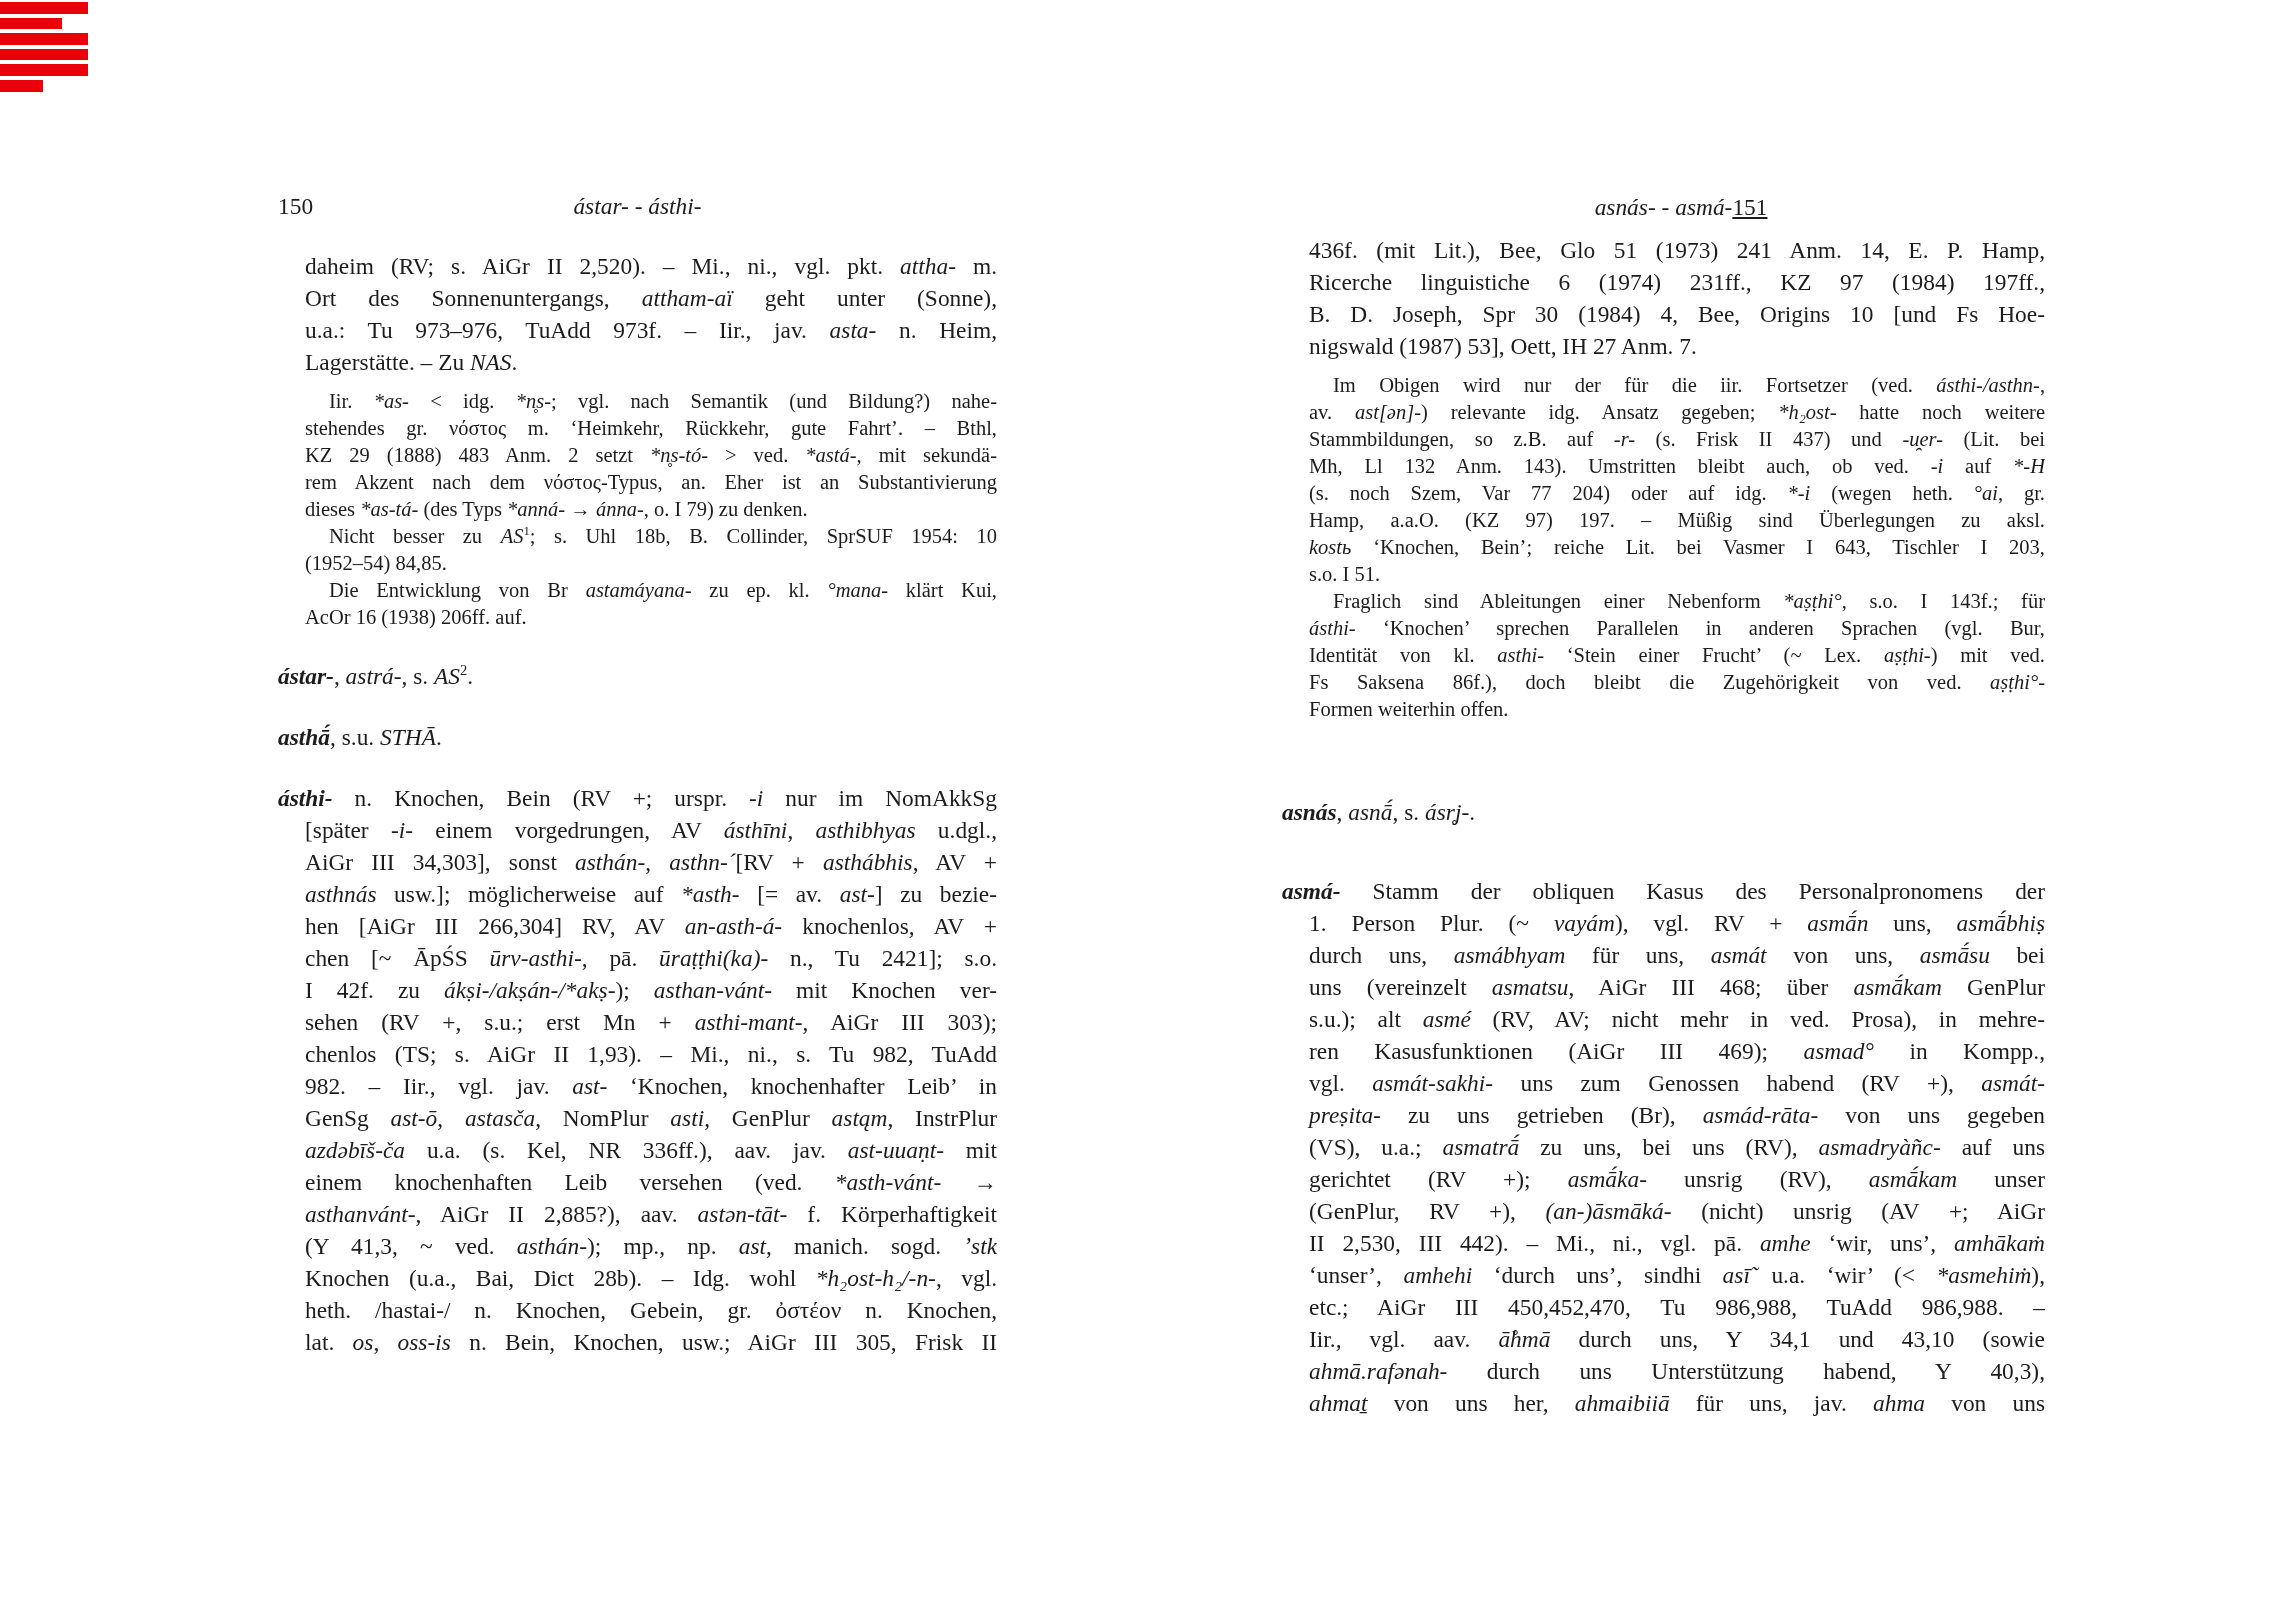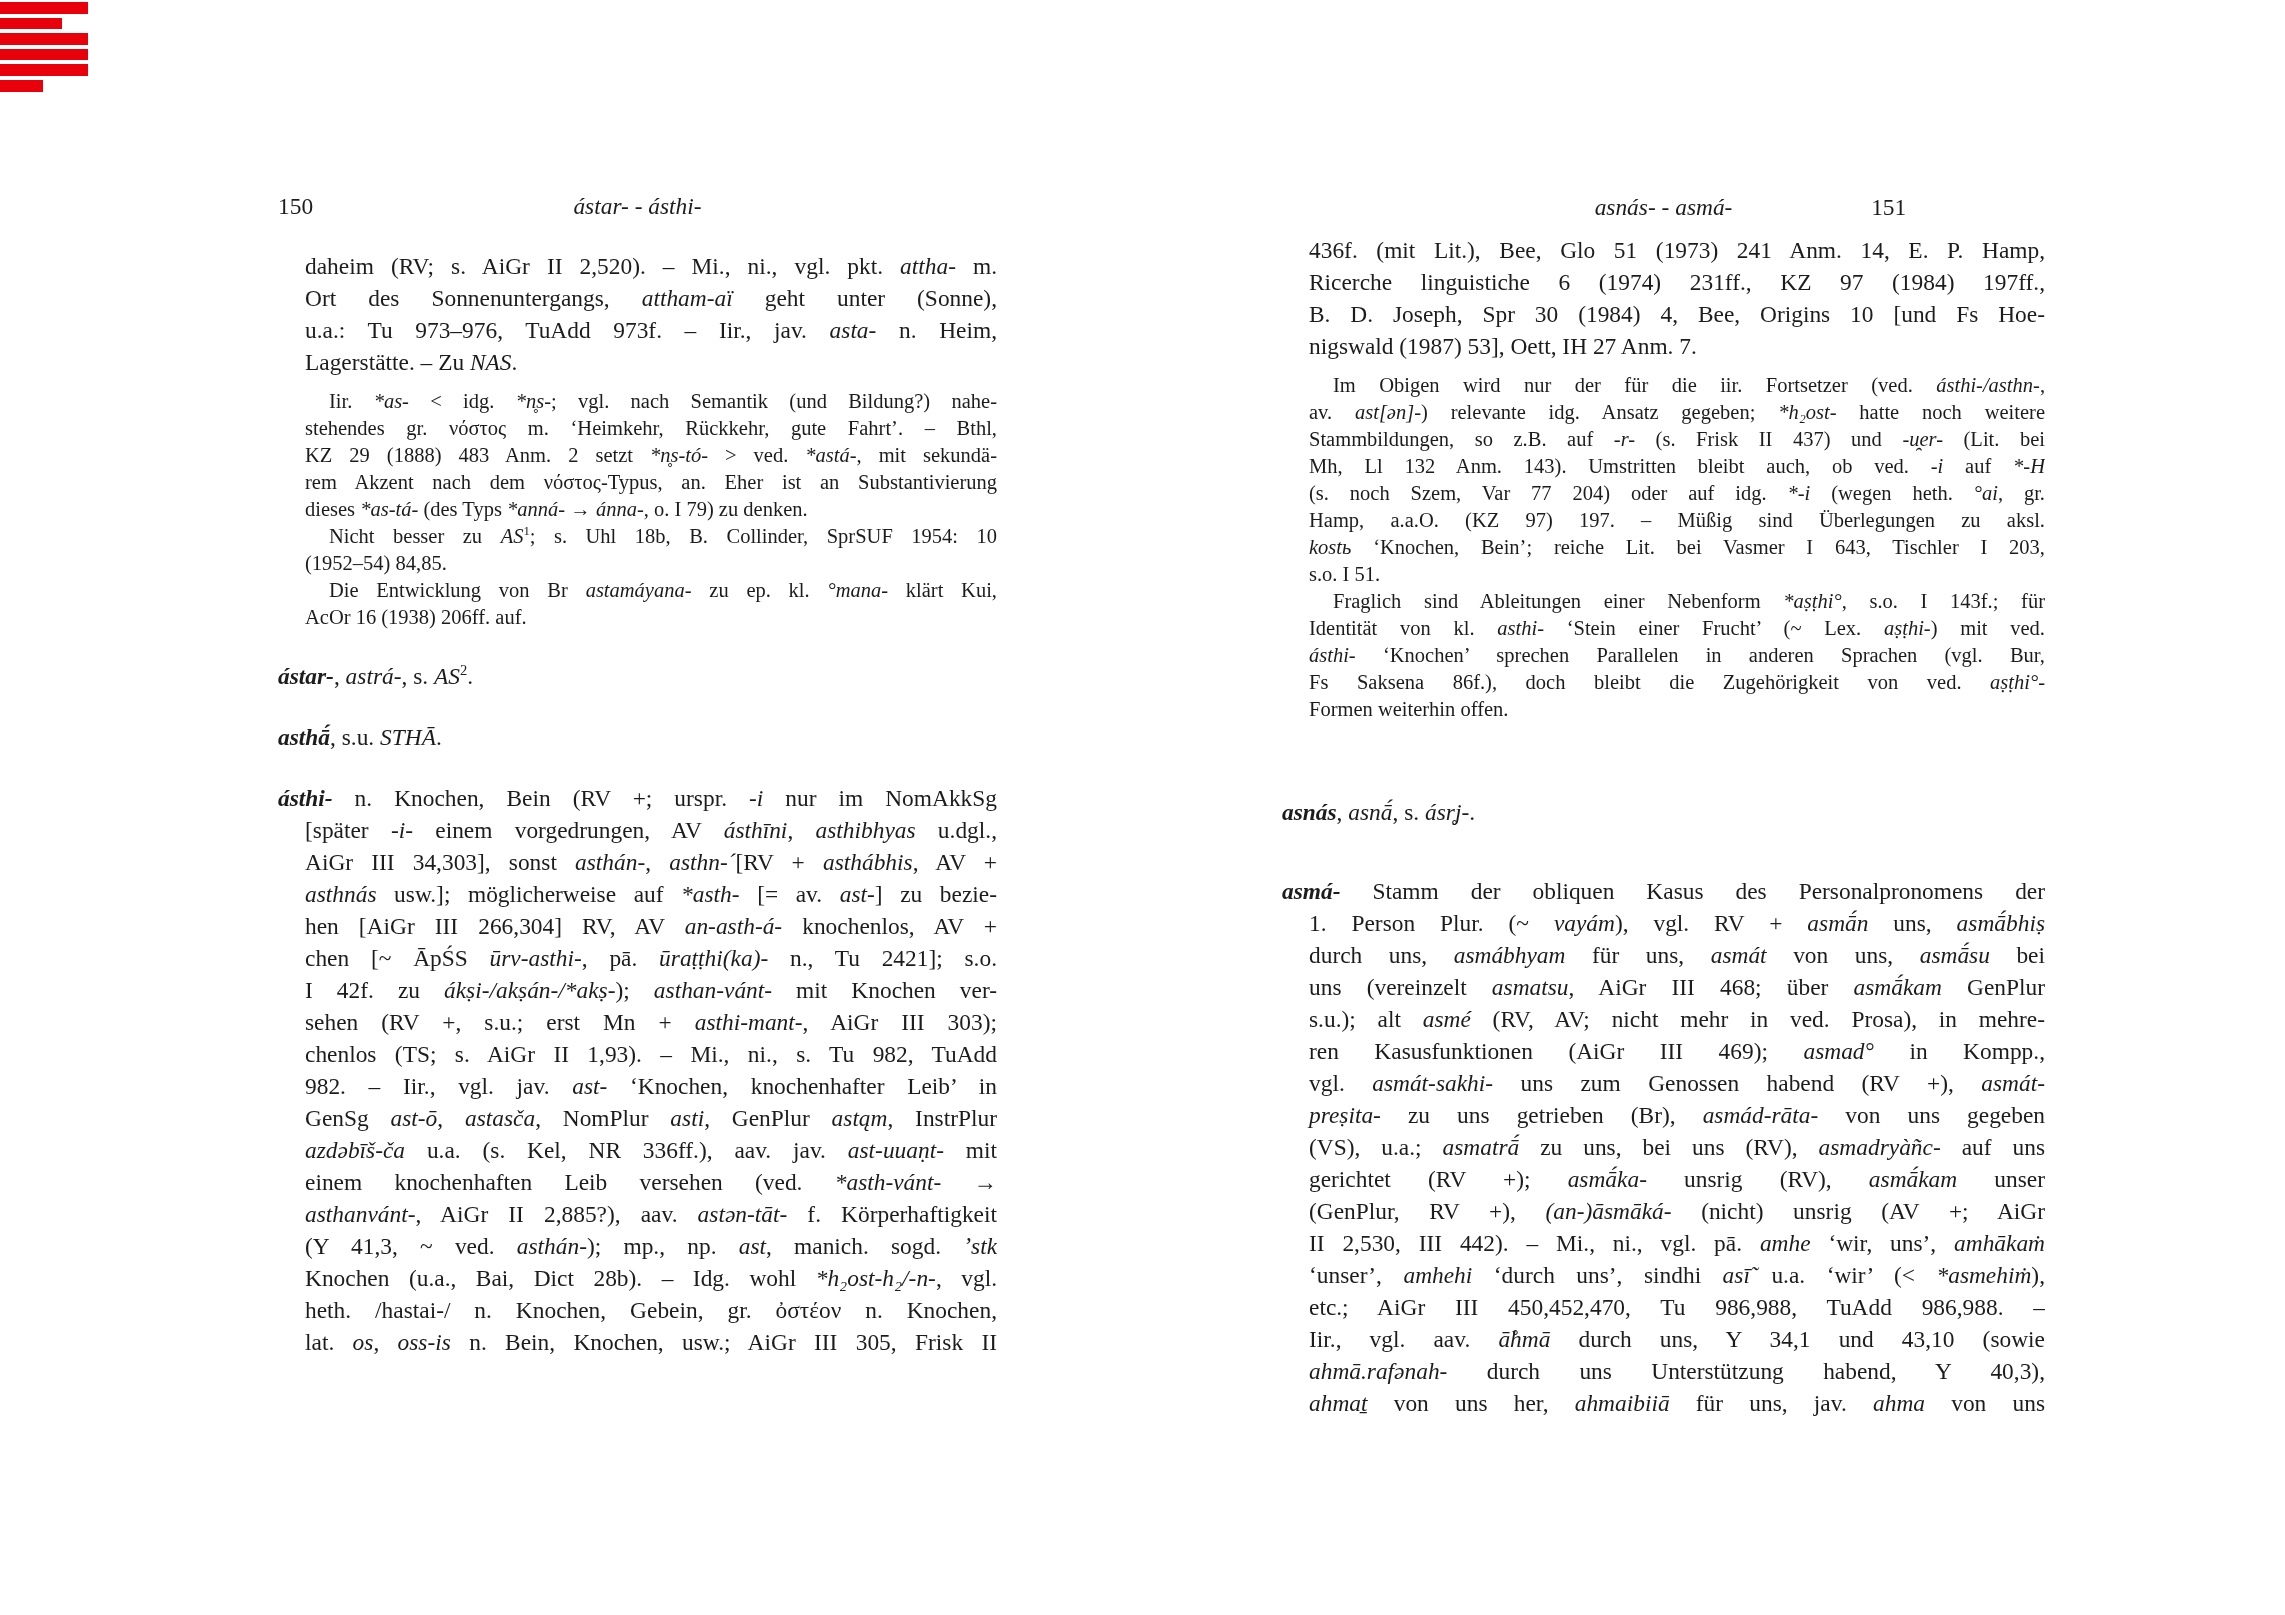--- a/index.html
+++ b/index.html
@@ -15,21 +15,21 @@
   .page{position:absolute;}
   #page-left{left:278px;top:174px;width:719px;}
   #page-right{left:1282px;top:191px;width:763px;}
   .page-header{display:grid;grid-template-columns:1fr auto 1fr;align-items:baseline;
     font-size:23.4px;line-height:33px;}
   .page-header .num{font-style:normal;}
   .page-header .title{font-style:italic;text-align:center;}
   #page-left .page-header{margin-bottom:27px;margin-top:16px;}
   #page-right .page-header{margin-bottom:9.8px;}
   #page-left .num{text-align:left;}
-  #page-right .num{text-align:center;}
+  #page-right .num{text-align:left;text-decoration:underline;}
   
   .block{margin:0;}
   .sp-sm{margin-top:9.8px;}
   .sp-md{margin-top:29px;}
   .sp-lg{margin-top:47px;}
   .sp-xl{margin-top:73px;}
   .line{
     white-space:nowrap;overflow:hidden;
     text-align:justify;text-align-last:justify;
     padding-left:27px;
@@ -130,22 +130,22 @@
         <div class="line"><span>av. </span><span class="r-i">ast[ən]-</span><span>) relevante idg. Ansatz gegeben; </span><span class="r-i">*h₂ost-</span><span> hatte noch weitere</span></div>
         <div class="line"><span>Stammbildungen, so z.B. auf </span><span class="r-i">-r-</span><span> (s. Frisk II 437) und </span><span class="r-i">-u̯er-</span><span> (Lit. bei</span></div>
         <div class="line"><span>Mh, Ll 132 Anm. 143). Umstritten bleibt auch, ob ved. </span><span class="r-i">-i</span><span> auf </span><span class="r-i">*-H</span></div>
         <div class="line"><span>(s. noch Szem, Var 77 204) oder auf idg. </span><span class="r-i">*-i</span><span> (wegen heth. </span><span class="r-i">°ai</span><span>, gr.</span></div>
         <div class="line"><span>Hamp, a.a.O. (KZ 97) 197. – Müßig sind Überlegungen zu aksl.</span></div>
         <div class="line"><span class="r-i">kostь</span><span> ‘Knochen, Bein’; reiche Lit. bei Vasmer I 643, Tischler I 203,</span></div>
         <div class="line last"><span>s.o. I 51.</span></div>
       </div>
       <div class="block small">
         <div class="line l-indent"><span>Fraglich sind Ableitungen einer Nebenform </span><span class="r-i">*aṣṭhi°</span><span>, s.o. I 143f.; für</span></div>
+        <div class="line"><span class="r-i">ásthi-</span><span> ‘Knochen’ sprechen Parallelen in anderen Sprachen (vgl. Bur,</span></div>
         <div class="line"><span>Identität von kl. </span><span class="r-i">asthi-</span><span> ‘Stein einer Frucht’ (~ Lex. </span><span class="r-i">aṣṭhi-</span><span>) mit ved.</span></div>
-        <div class="line"><span class="r-i">ásthi-</span><span> ‘Knochen’ sprechen Parallelen in anderen Sprachen (vgl. Bur,</span></div>
         <div class="line"><span>Fs Saksena 86f.), doch bleibt die Zugehörigkeit von ved. </span><span class="r-i">aṣṭhi°</span><span>-</span></div>
         <div class="line last"><span>Formen weiterhin offen.</span></div>
       </div>
       <div class="block normal sp-xl">
         <div class="line l-hang last"><span class="r-bi">asnás</span><span>, </span><span class="r-i">asnā́</span><span>, s. </span><span class="r-i">ásr̥j-</span><span>.</span></div>
       </div>
       <div class="block normal sp-lg">
         <div class="line l-hang"><span class="r-bi">asmá-</span><span> Stamm der obliquen Kasus des Personalpronomens der</span></div>
         <div class="line"><span>1. Person Plur. (~ </span><span class="r-i">vayám</span><span>), vgl. RV + </span><span class="r-i">asmā́n</span><span> uns, </span><span class="r-i">asmā́bhiṣ</span></div>
         <div class="line"><span>durch uns, </span><span class="r-i">asmábhyam</span><span> für uns, </span><span class="r-i">asmát</span><span> von uns, </span><span class="r-i">asmā́su</span><span> bei</span></div>

